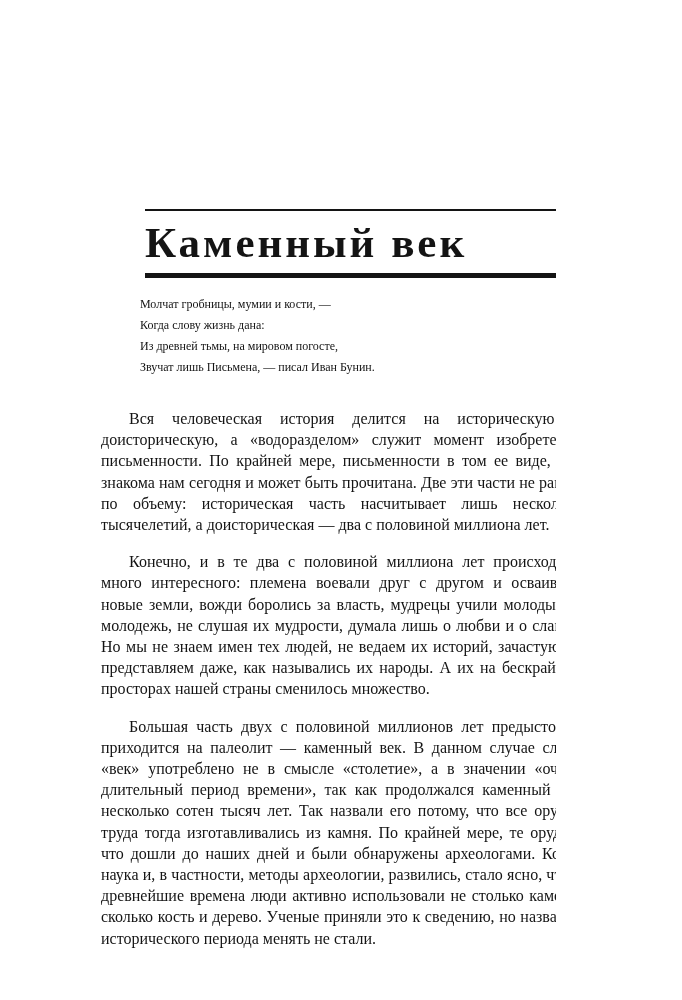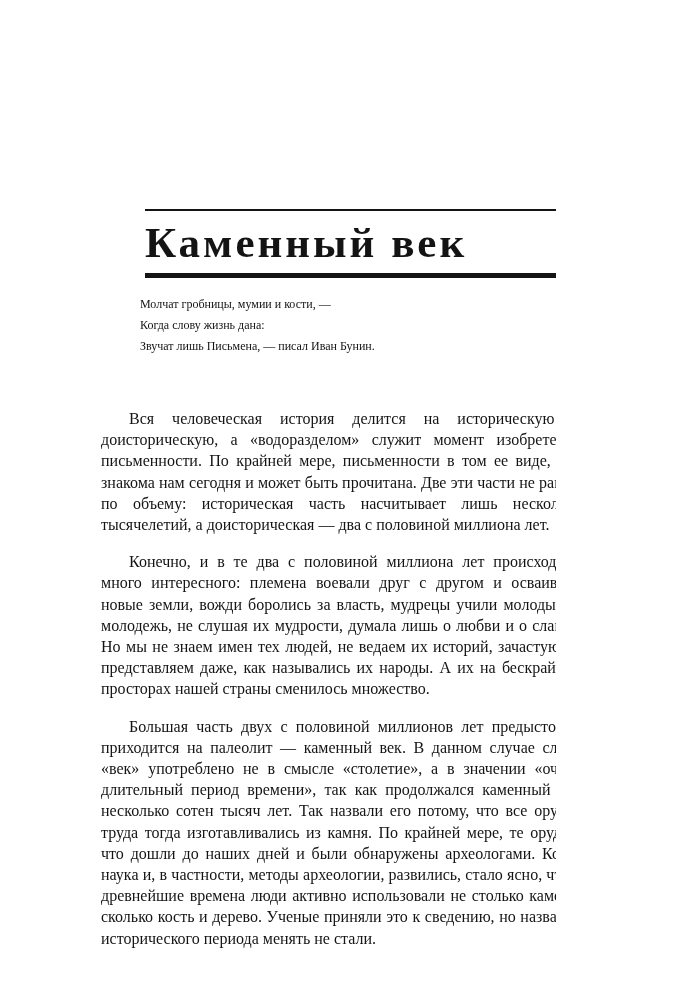--- a/index.html
+++ b/index.html
@@ -82,20 +82,21 @@
 
   <div class="title-block">
     <div class="rule-top"></div>
     <div class="chapter-title">Каменный век</div>
     <div class="rule-bottom"></div>
   </div>
 
   <div class="epigraph">
     <div>Молчат гробницы, мумии и кости, —</div>
     <div>Когда слову жизнь дана:</div>
+    <div>Из древней тьмы, на мировом погосте,</div>
     <div>Звучат лишь Письмена, — писал Иван Бунин.</div>
   </div>
 
   <div class="body-text">
     <p>Вся человеческая история делится на историческую и доисторическую, а «водоразделом» служит момент изобретения письменности. По крайней мере, письменности в том ее виде, что знакома нам сегодня и может быть прочитана. Две эти части не равны по объему: историческая часть насчитывает лишь несколько тысячелетий, а доисторическая — два с половиной миллиона лет.</p>
     <p>Конечно, и в те два с половиной миллиона лет происходило много интересного: племена воевали друг с другом и осваивали новые земли, вожди боролись за власть, мудрецы учили молодых, а молодежь, не слушая их мудрости, думала лишь о любви и о славе... Но мы не знаем имен тех людей, не ведаем их историй, зачастую не представляем даже, как назывались их народы. А их на бескрайних просторах нашей страны сменилось множество.</p>
     <p>Большая часть двух с половиной миллионов лет предыстории приходится на палеолит — каменный век. В данном случае слово «век» употреблено не в смысле «столетие», а в значении «очень длительный период времени», так как продолжался каменный век несколько сотен тысяч лет. Так назвали его потому, что все орудия труда тогда изготавливались из камня. По крайней мере, те орудия, что дошли до наших дней и были обнаружены археологами. Когда наука и, в частности, методы археологии, развились, стало ясно, что в древнейшие времена люди активно использовали не столько камень, сколько кость и дерево. Ученые приняли это к сведению, но название исторического периода менять не стали.</p>
   </div>
 
   <div class="page-number">13</div>

